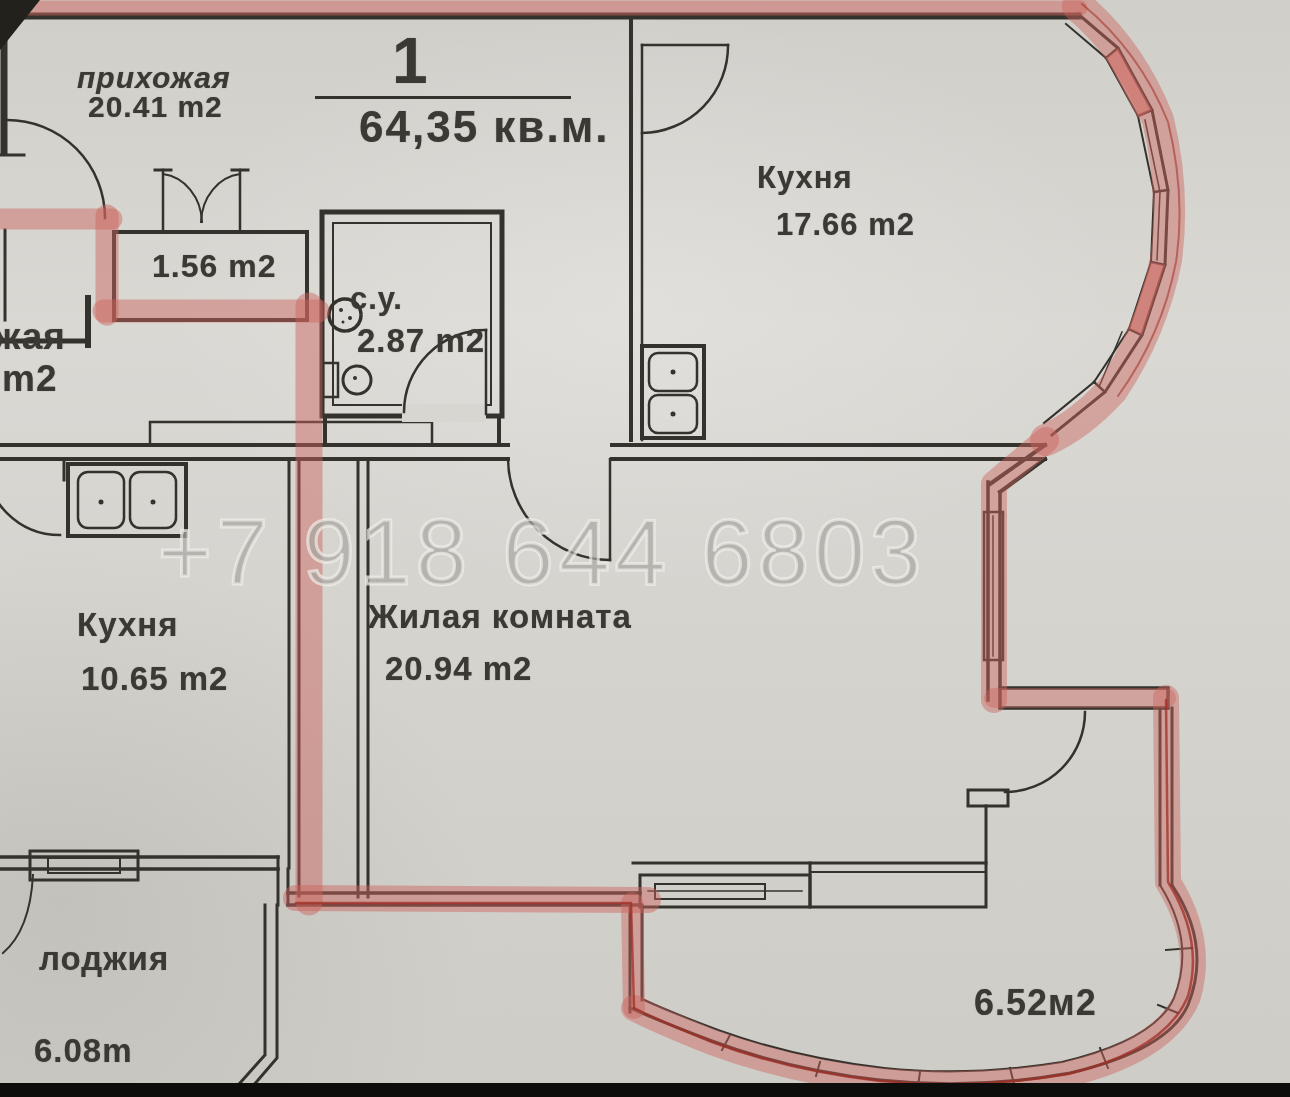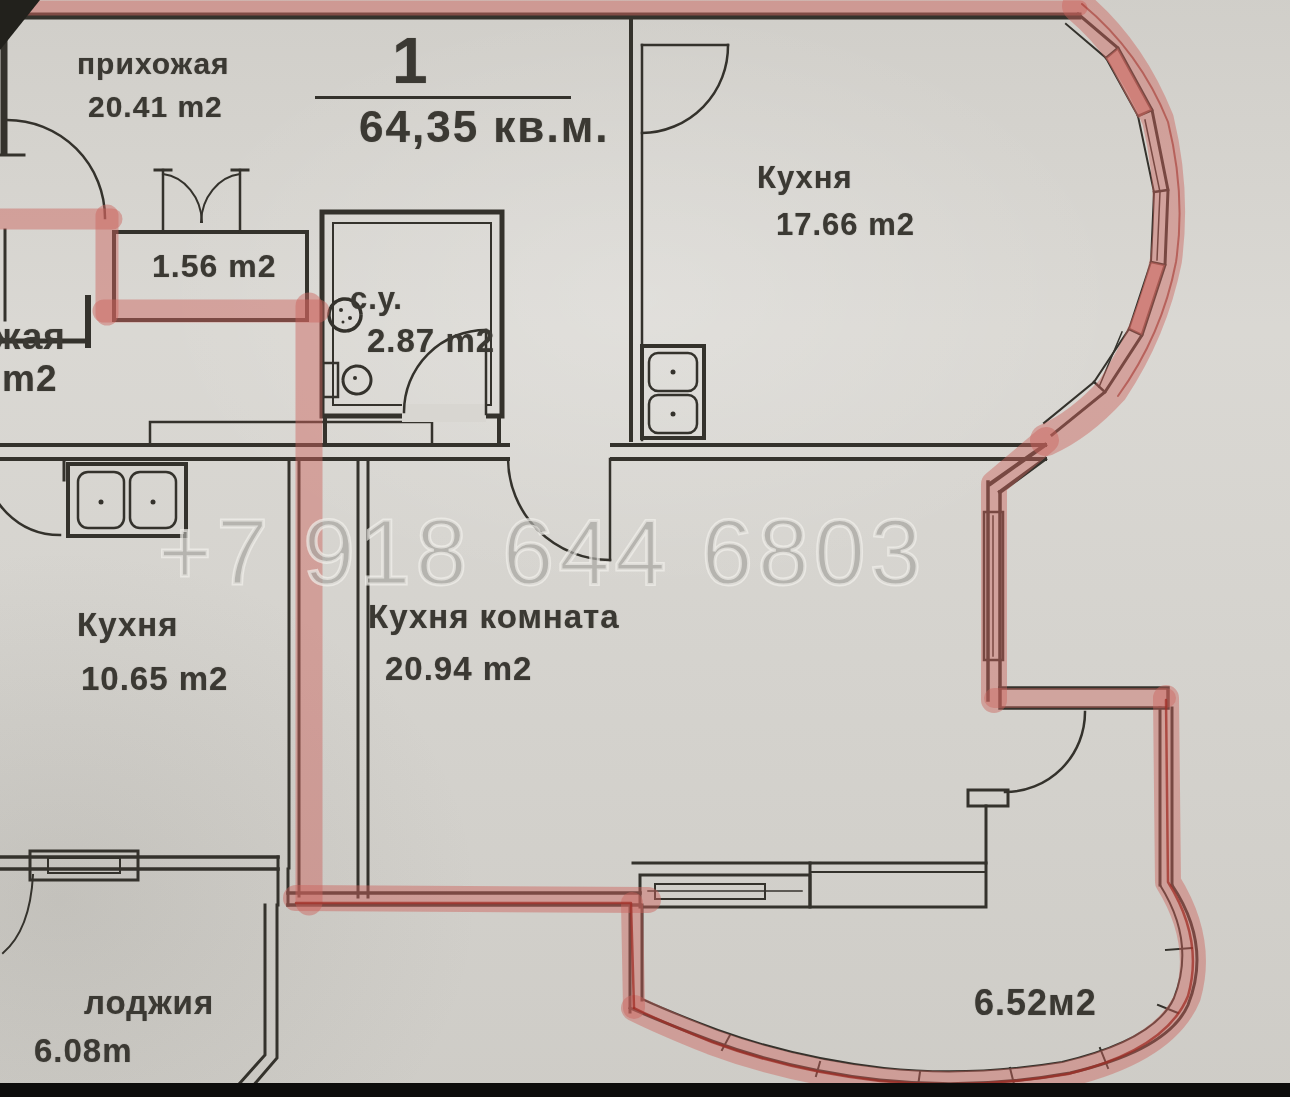--- a/index.html
+++ b/index.html
@@ -181,45 +181,45 @@
     <path d="M 318 311 L 104 311" stroke="rgba(203,100,94,0.47)" stroke-width="23"></path>
     <path d="M 107 314 L 107 216" stroke="rgba(203,100,94,0.47)" stroke-width="23"></path>
     <path d="M 112 219 L 0 219" stroke="rgba(203,100,94,0.47)" stroke-width="21"></path>
 
     <path d="M 296 903 L 631 903 L 634 1008" stroke="rgba(160,45,38,0.75)" stroke-width="2.5"></path>
     <path d="M 1166 700 L 1168 882 Q 1204 940 1188 996 Q 1166 1050 1068 1074 Q 974 1090 880 1081 Q 790 1071 712 1042 Q 662 1022 634 1008" stroke="rgba(160,45,38,0.75)" stroke-width="2.5"></path>
     <path d="M 1082 4 Q 1140 52 1168 122 Q 1186 195 1176 262 Q 1162 335 1118 396" stroke="rgba(160,45,38,0.55)" stroke-width="2"></path>
   </g>
 </svg>
 
-<div class="lbl f30" style="left:77px;top:47px;">прихожая</div>
+<div class="lbl f30" style="left:77px;top:61px;font-style:italic;">прихожая</div>
 <div class="lbl f30" style="left:88px;top:90px;">20.41 m2</div>
 
 <div class="lbl title-num" style="left:392px;top:24px;">1</div>
 <div id="title-rule"></div>
 <div class="lbl title-area" style="left:327px;top:102px;margin-left:32px;">64,35 кв.м.</div>
 
 <div class="lbl f31" style="left:757px;top:160px;">Кухня</div>
 <div class="lbl f31" style="left:776px;top:207px;">17.66 m2</div>
 
 <div class="lbl f32" style="left:152px;top:248px;">1.56 m2</div>
 
 <div class="lbl f31" style="left:350px;top:281px;">с.у.</div>
-<div class="lbl f33" style="left:367px;top:322px;">2.87 m2</div>
+<div class="lbl f33" style="left:357px;top:322px;">2.87 m2</div>
 
 <div class="lbl f37" style="left:-6px;top:316px;">жая</div>
 <div class="lbl f37" style="left:2px;top:358px;">m2</div>
 
 <div class="lbl f33" style="left:77px;top:606px;">Кухня</div>
 <div class="lbl f33" style="left:81px;top:660px;">10.65 m2</div>
 
-<div class="lbl f33" style="left:368px;top:598px;">Кухня комната</div>
+<div class="lbl f33" style="left:368px;top:598px;">Жилая комната</div>
 <div class="lbl f33" style="left:385px;top:650px;">20.94 m2</div>
 
-<div class="lbl f33" style="left:39px;top:984px;margin-left:45px;">лоджия</div>
+<div class="lbl f33" style="left:39px;top:940px;">лоджия</div>
 <div class="lbl f33" style="left:34px;top:1032px;text-align:right;">6.08m</div>
 
 <div class="lbl f34" style="left:974px;top:982px;">6.52м2</div>
 
 <div id="watermark">+7 918 644 6803</div>
 
 <div id="corner-dark"></div>
 <div id="bottom-bar"></div>
 
 </body></html>

